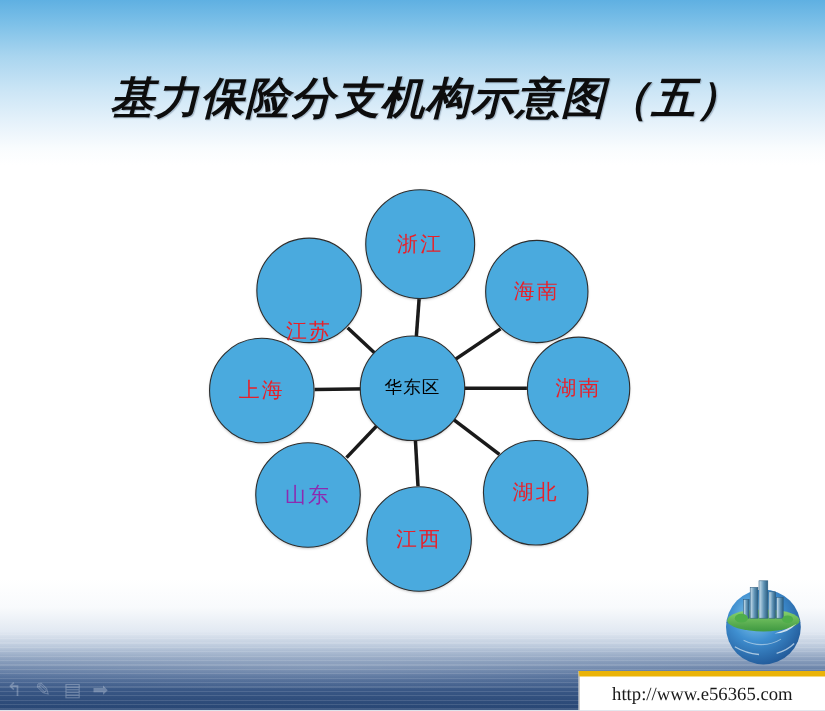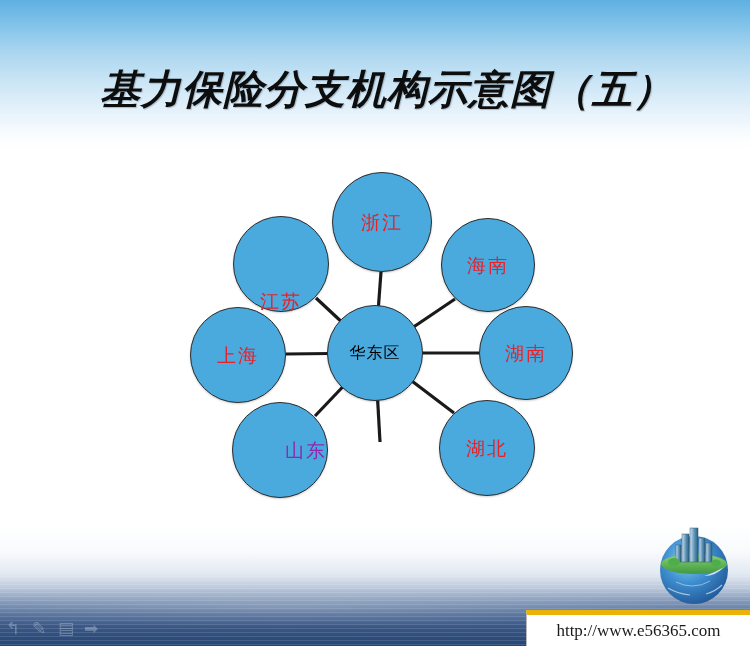--- a/index.html
+++ b/index.html
@@ -222,22 +222,25 @@
     </div>
 
     <div class="node" style="left:264px; top:235px; width:96px; height:96px;">
       <span>湖北</span>
     </div>
 
     <div class="node" style="left:304px; top:141px; width:94px; height:94px;">
       <span>湖南</span>
     </div>
 
-
-    <div class="node violet" style="left:57px; top:237px; width:96px; height:96px;justify-content:flex-end;">
+    <div class="node" style="left:158px; top:277px; width:96px; height:96px;">
+      <span>江西</span>
+    </div>
+
+    <div class="node violet" style="left:57px; top:237px; width:96px; height:96px;">
       <span>山东</span>
     </div>
 
     <div class="node" style="left:15px; top:142px; width:96px; height:96px;">
       <span>上海</span>
     </div>
 
     <div class="node" style="left:58px; top:51px; width:96px; height:96px;align-items:flex-end;">
       <span>江苏</span>
     </div>

